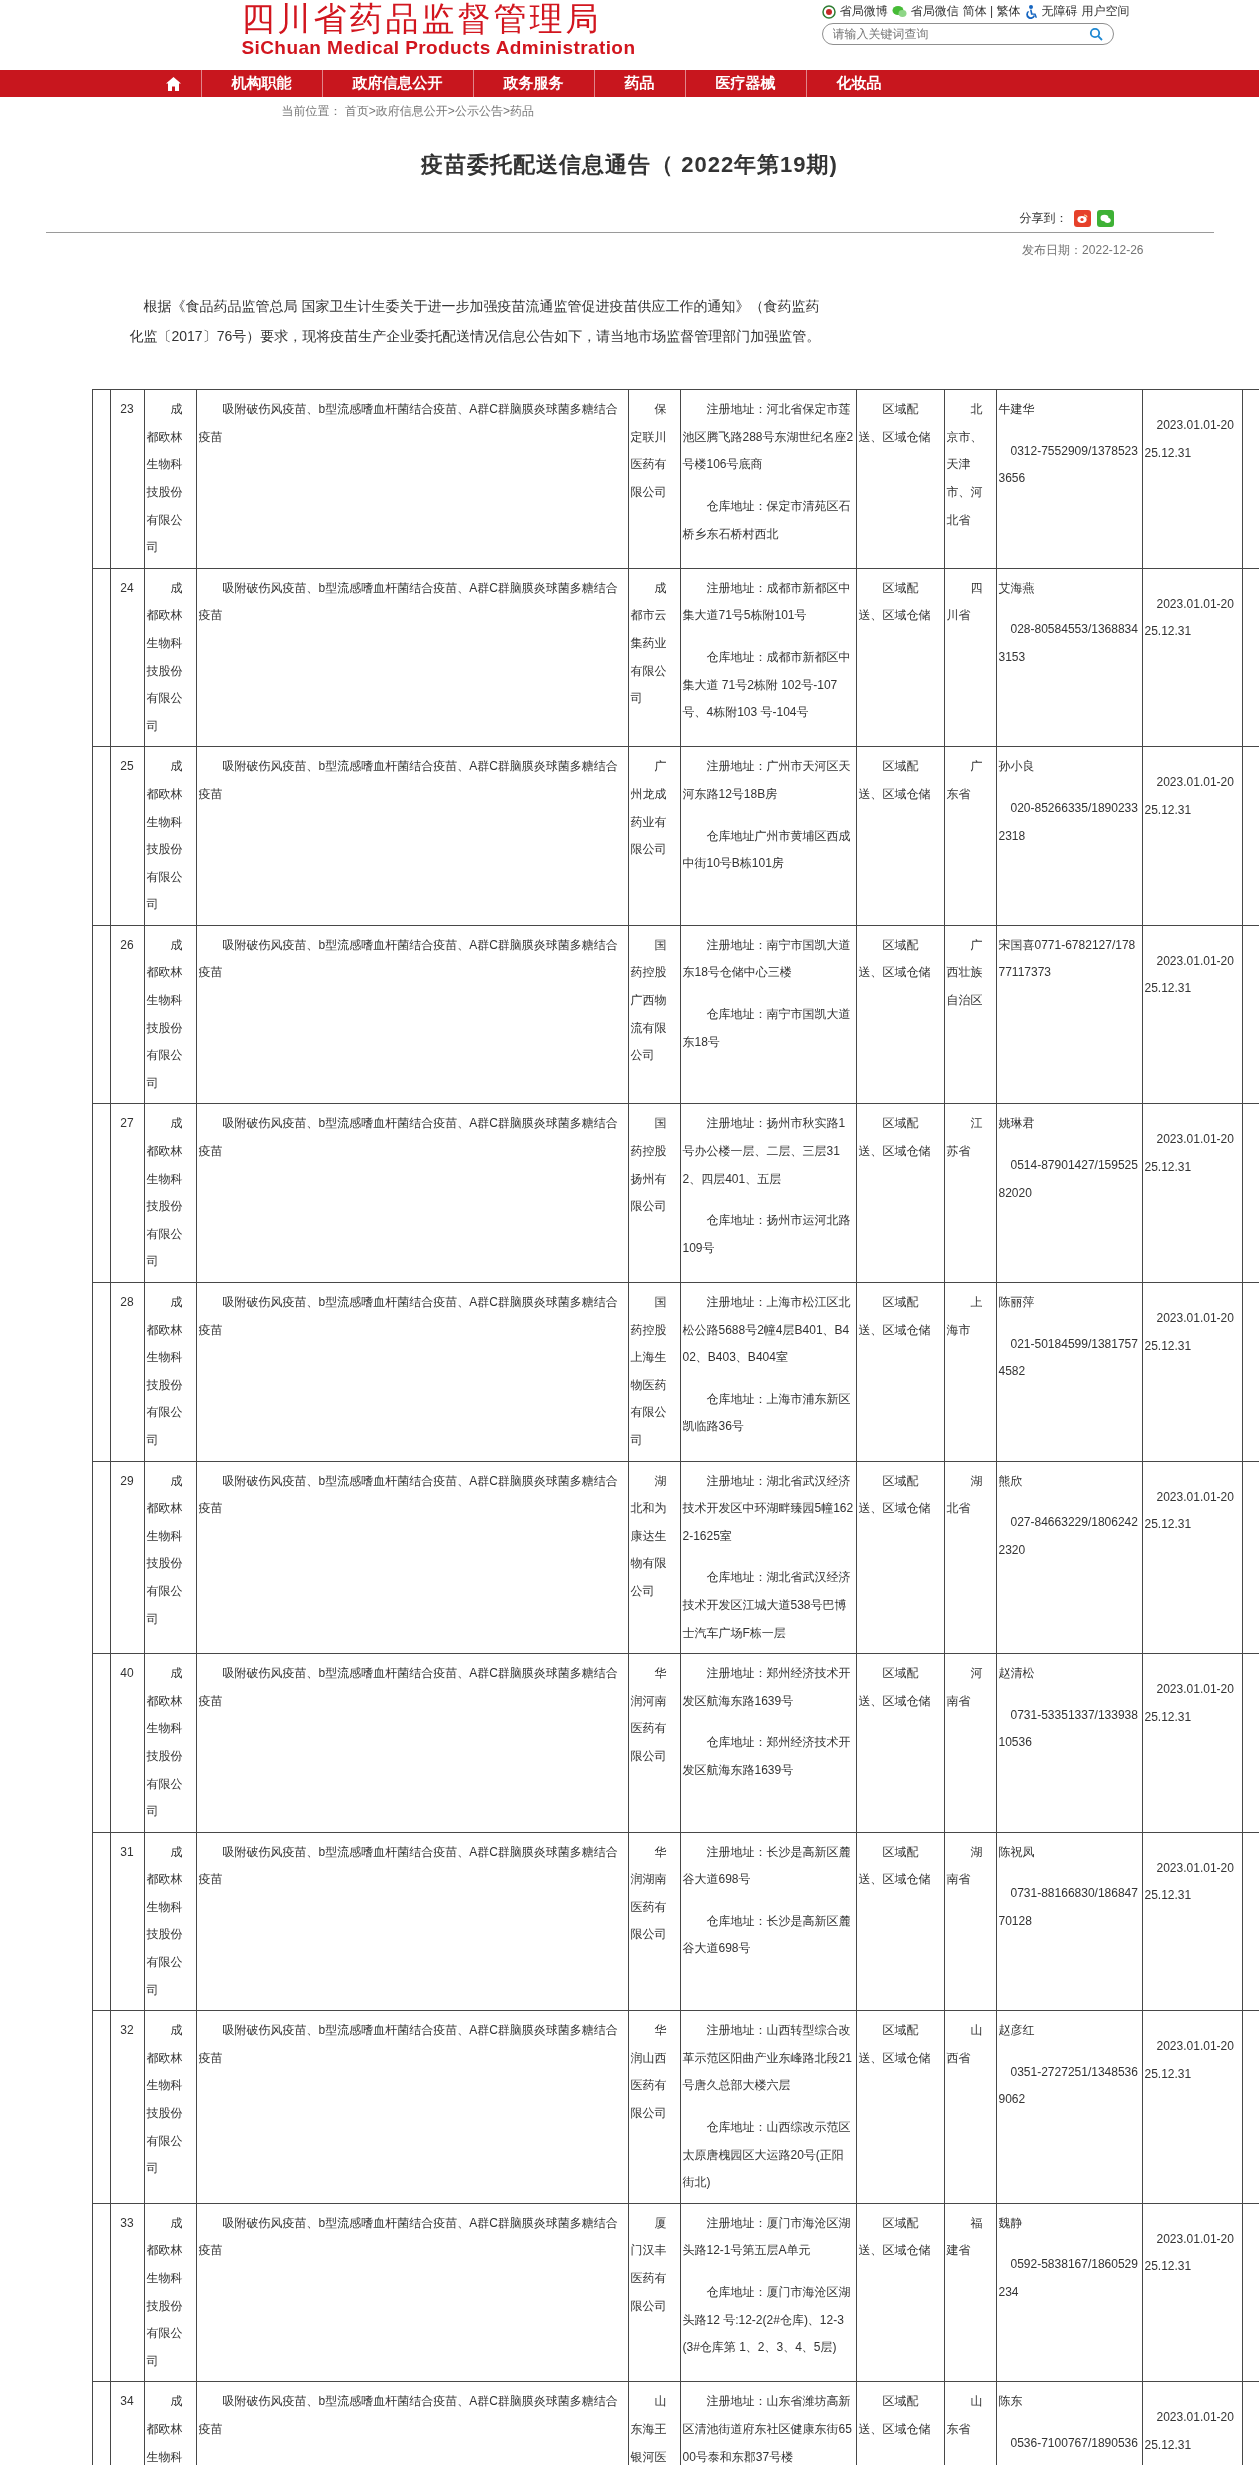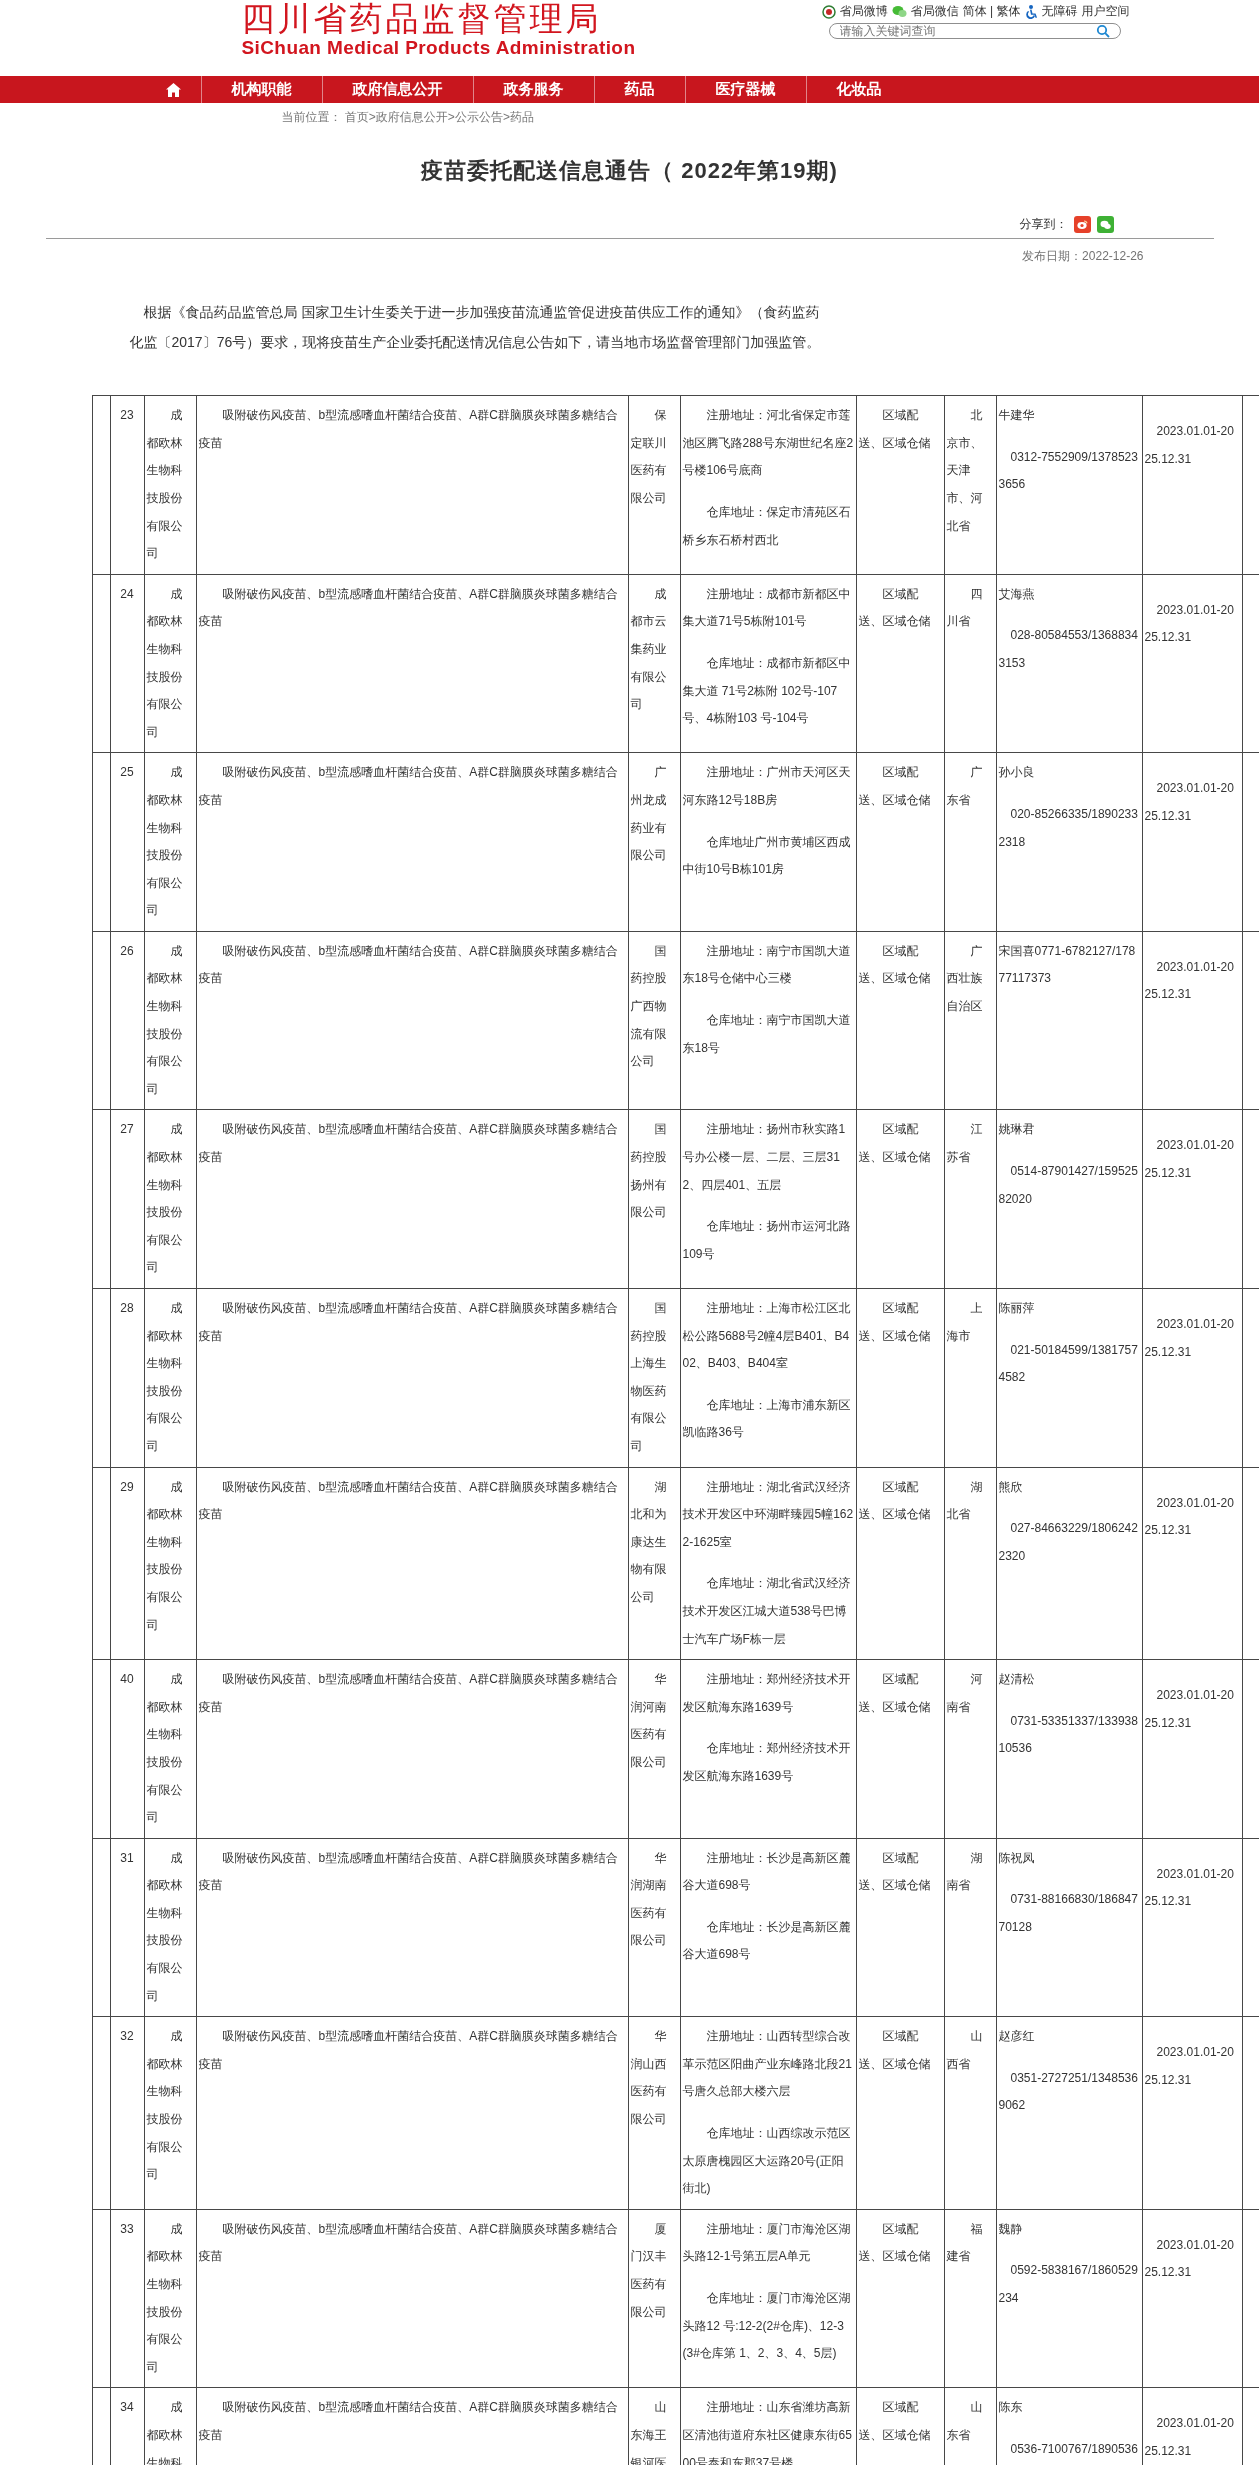--- a/index.html
+++ b/index.html
@@ -9,29 +9,29 @@
     font-family:"Liberation Sans","DejaVu Sans",sans-serif; color:#333;
   }
   
   .header-inner{ width:1000px; margin:0 auto; position:relative; height:60px; }
   .logo{ margin-left:112px; padding-top:2px; }
   .logo-cn{ font-size:33px; font-weight:normal; color:#d2151e; letter-spacing:3px; line-height:1.05; }
   .logo-en{ font-size:19px; font-weight:bold; color:#d2151e; letter-spacing:.4px; }
   .topbar{ position:absolute; right:0; top:3px; display:flex; align-items:center; gap:4px;
            font-size:12px; color:#333; white-space:nowrap; }
   .toplink{ display:flex; align-items:center; gap:4px; cursor:pointer; }
-  .searchbox{ position:absolute; right:9px; top:23px; width:292px; height:16px;
+  .searchbox{ position:absolute; right:16px; top:23px; width:292px; height:22px;
               border:1px solid #8f8f8f; border-radius:13px; display:flex; align-items:center;
               padding:0 10px; background:#fff; }
   .searchbox input{ border:none; outline:none; flex:1; font-size:12px; color:#555;
                     font-family:inherit; background:transparent; }
   .icon{ display:inline-block; line-height:0; }
   
   .nav{ background:#c8161e; height:27px; margin-top:2px; }
-  .nav-inner{ width:1000px; margin:16px auto; height:100%; display:flex; align-items:stretch; padding-left:16px; }
+  .nav-inner{ width:1000px; margin:10px auto; height:100%; display:flex; align-items:stretch; padding-left:16px; }
   .nav-item{ color:#fff; font-size:15px; font-weight:bold; display:flex; align-items:center;
              padding:0 30px; cursor:pointer; position:relative; white-space:nowrap; }
   .nav-item + .nav-item{ border-left:1px solid #e0858a; }
   .nav-home{ padding:0 20px; }
   
   .breadcrumb{ width:1000px; margin:6px auto 0; padding-left:152px; font-size:12px; color:#777; }
   .breadcrumb a{ color:#777; text-decoration:none; cursor:pointer; }
   
   .article{ width:1168px; margin:0 auto; }
   .article-title{ text-align:center; font-size:22px; font-weight:bold; color:#333;

